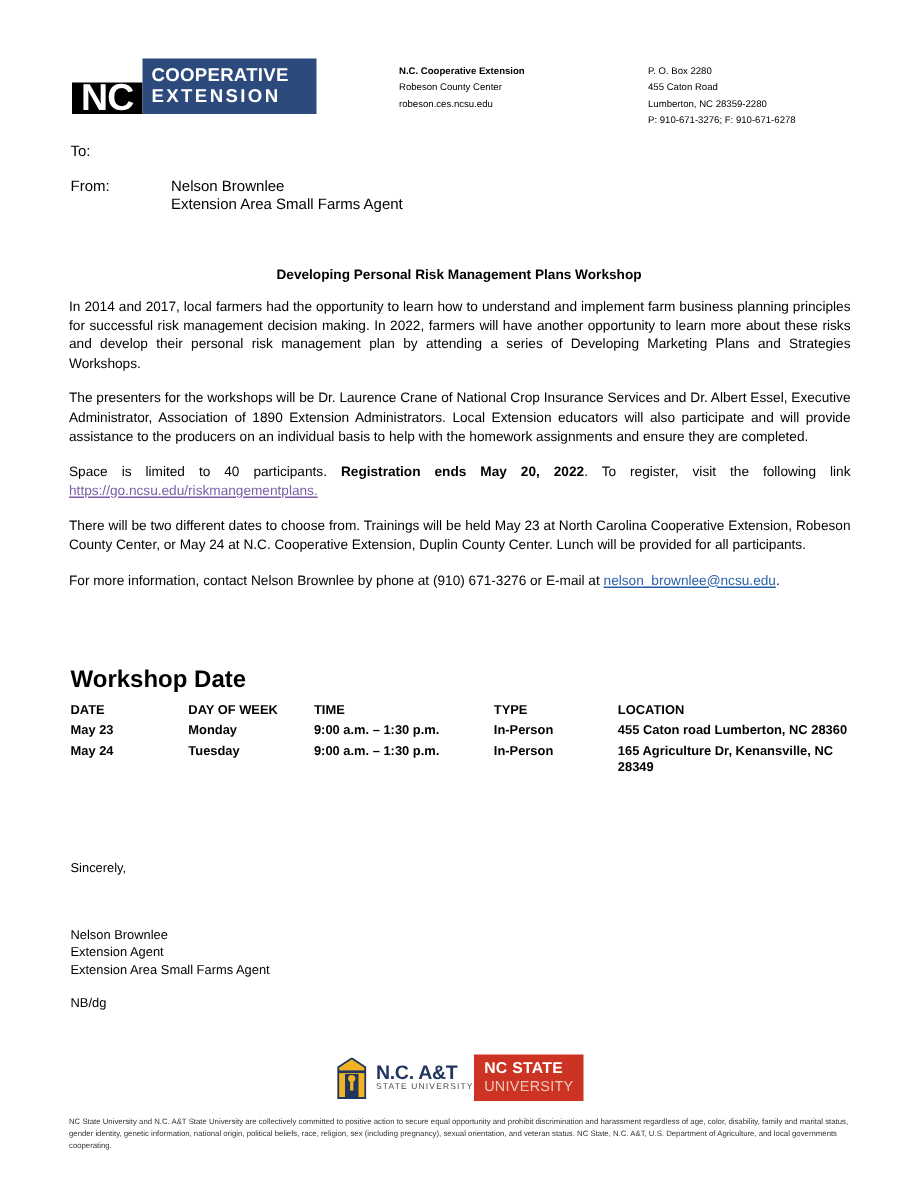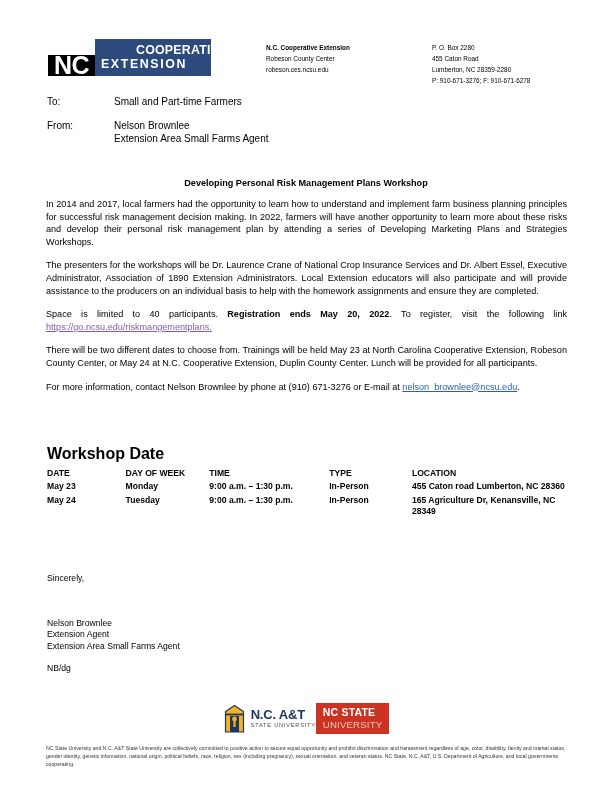--- a/index.html
+++ b/index.html
@@ -62,21 +62,21 @@
     justify-content: center;
     padding-left: 6px;
     box-sizing: border-box;
   }
   .ext-logo-words span {
     color: #ffffff;
     font-weight: bold;
     line-height: 1.05;
     font-family: "Liberation Sans", sans-serif;
   }
-  .ext-logo-words .l1 { font-size: 12.4px; letter-spacing: 0.2px; margin-left: 35px; }
+  .ext-logo-words .l1 { font-size: 12.4px; letter-spacing: 0.2px; }
   .ext-logo-words .l2 { font-size: 12.4px; letter-spacing: 1.6px; }
 
   .lh-col1 {
     position: absolute;
     left: 266px;
     top: 42px;
     font-size: 6.4px;
     line-height: 11.1px;
     width: 160px;
   }
@@ -278,23 +278,20 @@
       <div>P. O. Box 2280</div>
       <div>455 Caton Road</div>
       <div>Lumberton, NC  28359-2280</div>
       <div>P: 910-671-3276; F: 910-671-6278</div>
     </div>
   </div>
 
   <div class="memo">
     <div class="memo-row">
       <div class="memo-label">To:</div>
-      <div class="memo-value">
-        <div>Small and Part-time Farmers</div>
-      </div>
     </div>
     <div class="memo-row">
       <div class="memo-label">From:</div>
       <div class="memo-value">
         <div>Nelson Brownlee</div>
         <div>Extension Area Small Farms Agent</div>
       </div>
     </div>
   </div>
 

